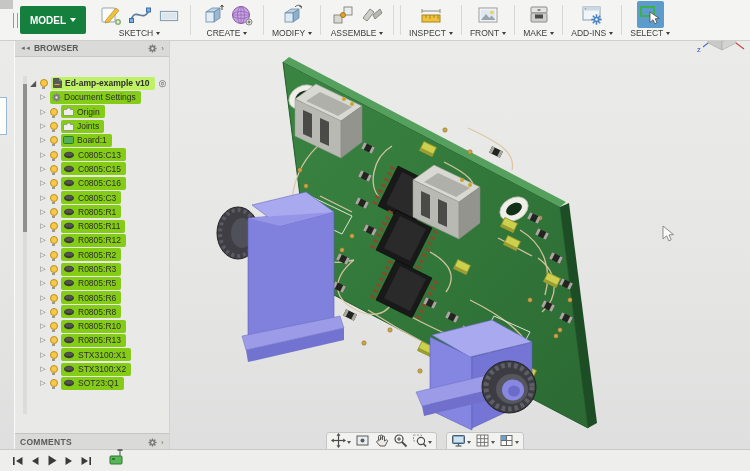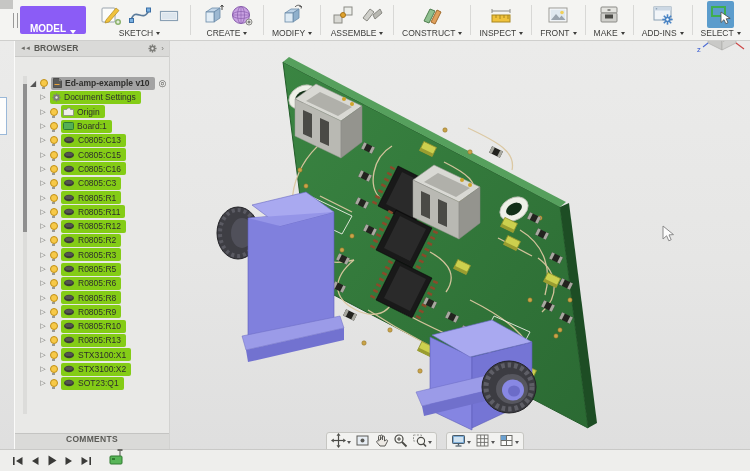--- a/index.html
+++ b/index.html
@@ -6,23 +6,23 @@
   .app{position:relative;width:750px;height:471px;overflow:hidden;
        background:linear-gradient(180deg,#ecECeb 0%,#e6e6e5 55%,#dedede 100%);
        font-family:"Liberation Sans",sans-serif;-webkit-font-smoothing:antialiased;}
 
   
   .toolbar{position:absolute;left:0;top:0;right:0;height:40px;background:#f4f4f2;
            border-bottom:1px solid #cfcfcd;z-index:20;}
   .corner-chip{position:absolute;left:0;top:0;width:13px;height:9px;background:#c6c6c4;}
   .model-grip{position:absolute;left:13px;top:13px;width:3px;height:15px;
               border-left:1px solid #999;border-right:1px solid #999;}
-  .model-btn{position:absolute;left:20px;top:6px;width:66px;height:28px;background:#8b5cf6;
+  .model-btn{position:absolute;left:20px;top:6px;width:66px;height:28px;background:#15803d;
              border-radius:2px;color:#fff;font-weight:bold;font-size:10px;
-             display:flex;align-items:flex-end;justify-content:center;gap:4px;cursor:default;}
+             display:flex;align-items:center;justify-content:center;gap:4px;cursor:default;}
   .tb-groups{position:absolute;left:92px;top:0;height:40px;display:flex;align-items:stretch;}
   .tb-sep{width:1px;background:#d8d8d6;margin:5px 3px;}
   .tb-group{display:flex;flex-direction:column;align-items:center;padding:1px 5px 1px;}
   .tb-icons{flex:1;display:flex;align-items:center;gap:2px;}
   .tb-btn{width:27px;height:27px;display:flex;align-items:center;justify-content:center;border-radius:2px;}
   .tb-btn.hl{background:#5b9ccc;}
   .tb-label{font-size:8.5px;color:#3c3c3a;display:flex;align-items:center;gap:3px;padding-bottom:2px;white-space:nowrap;}
   .caret-down{width:0;height:0;border-left:3px solid transparent;border-right:3px solid transparent;
               border-top:4px solid currentColor;display:inline-block;}
   .caret-sm{border-left-width:2.5px;border-right-width:2.5px;border-top-width:3.5px;}
@@ -31,39 +31,39 @@
   .gutter-tab{position:absolute;left:0;top:97px;width:6px;height:36px;background:#fdfdfc;
               border:1px solid #9ab8d8;border-left:none;z-index:6;}
 
   
   .browser{position:absolute;left:14px;top:40px;width:154px;bottom:21px;background:#e9e9e7;
            border-left:1px solid #fbfbfa;border-right:1px solid #d2d2d0;z-index:15;
            display:flex;flex-direction:column;gap:16px;}
   .b-header,.b-comments{height:16px;background:#dadad8;display:flex;align-items:center;
            font-size:8.5px;font-weight:bold;color:#5a5a56;padding:0 5px;gap:4px;flex:0 0 auto;}
   .b-header{border-bottom:1px solid #c8c8c6;}
-  .b-comments{border-top:1px solid #c4c4c2;letter-spacing:.3px;flex-direction:column;}
+  .b-comments{border-top:1px solid #c4c4c2;letter-spacing:.3px;}
   .b-collapse{font-size:6px;color:#6a6a66;letter-spacing:-1px;}
   .b-spacer{flex:1;}
   .b-chev{color:#7a7a76;font-size:8px;font-weight:normal;}
   .b-tree{flex:1;position:relative;padding-top:3px;overflow:hidden;}
   .b-scrolltrack{position:absolute;left:8px;top:3px;bottom:3px;width:4px;background:#dcdcda;}
   .b-scrollthumb{position:absolute;left:0;top:8px;height:148px;width:4px;background:#8f8f8f;}
   .trow{height:14.3px;display:flex;align-items:center;gap:3px;padding-left:24px;
         font-size:8.5px;color:#2e2e2c;white-space:nowrap;}
   .trow-root{padding-left:14px;}
   .trow-root .t-label{font-weight:bold;}
   .t-arrow{color:#6a6a66;font-size:7px;width:8px;text-align:center;flex:0 0 auto;}
   .trow-root .t-arrow{font-size:8px;color:#555;}
   .t-bulb{width:6px;height:6px;border-radius:50%;background:#f7c948;border:1px solid #c09018;
           position:relative;flex:0 0 auto;}
   .t-bulb:after{content:"";position:absolute;left:1px;bottom:-3px;width:3px;height:2px;background:#9a9a94;}
   .t-chip{display:flex;align-items:center;gap:3px;background:#84cc16;border-radius:2px;
           padding:1px 5px 1px 2px;height:11px;}
-  .trow-root .t-chip{background:#a3a3a3;}
+  .trow-root .t-chip{background:#bef264;}
   .t-icon{display:flex;align-items:center;flex:0 0 auto;}
   .t-extra{color:#5a5a56;font-size:9px;margin-left:1px;}
 
   
   .timeline{position:absolute;left:0;right:0;bottom:0;height:21px;background:#eeeeec;
             border-top:1px solid #c9c9c7;z-index:18;display:flex;align-items:center;
             padding-left:11px;gap:3px;}
   .tl-btn{width:14px;height:14px;display:flex;align-items:center;justify-content:center;}
   .tl-marker{margin-left:12px;margin-top:-4px;}
 
@@ -373,34 +373,20 @@
                 <path d="M13 12l7-6 2 4-7 6z" fill="#b8b8b2" stroke="#8a8a84"></path>
               </svg>
             </div>
           </div>
           <div class="tb-label">
             <span>ASSEMBLE</span>
             <span class="caret-down caret-sm"></span>
           </div>
         </div>
         <div class="tb-sep"></div>
-        <div class="tb-group">
-          <div class="tb-icons">
-            <div class="tb-btn">
-              <svg width="24" height="24">
-                <path d="M4 18L10 6l5 2-6 12z" fill="#8fc08f" stroke="#4e7d4e"></path>
-                <path d="M11 19l6-12 4 2-6 12z" fill="#e0a05c" stroke="#a06a2c"></path>
-              </svg>
-            </div>
-          </div>
-          <div class="tb-label">
-            <span>CONSTRUCT</span>
-            <span class="caret-down caret-sm"></span>
-          </div>
-        </div>
         <div class="tb-sep"></div>
         <div class="tb-group">
           <div class="tb-icons">
             <div class="tb-btn">
               <svg width="24" height="24">
                 <path d="M3 8h18" stroke="#8a8a86" stroke-width="1"></path>
                 <path d="M3 6v4M21 6v4" stroke="#8a8a86" stroke-width="1"></path>
                 <rect x="3" y="12" width="18" height="7" fill="#f0c23c" stroke="#a8861e"></rect>
                 <path d="M7 12v3M11 12v4M15 12v3M19 12v4" stroke="#a8861e" stroke-width="1"></path>
               </svg>
@@ -556,20 +542,32 @@
                 </svg>
               </span>
               <span class="t-label">Origin</span>
             </span>
           </div>
           <div class="trow">
             <span class="t-arrow">▷</span>
             <span class="t-bulb"></span>
             <span class="t-chip">
               <span class="t-icon">
+                <svg width="11" height="9">
+                  <path d="M0.5 8.5v-6h3.2l1-1.5h2.8v1.5h3v6z" fill="#efefe9" stroke="#8a8a84" stroke-width="0.8"></path>
+                </svg>
+              </span>
+              <span class="t-label">Joints</span>
+            </span>
+          </div>
+          <div class="trow">
+            <span class="t-arrow">▷</span>
+            <span class="t-bulb"></span>
+            <span class="t-chip">
+              <span class="t-icon">
                 <svg width="11" height="8">
                   <rect x="0.5" y="0.5" width="10" height="7" rx="1" fill="#55b055" stroke="#2e7d32"></rect>
                 </svg>
               </span>
               <span class="t-label">Board:1</span>
             </span>
           </div>
           <div class="trow">
             <span class="t-arrow">▷</span>
             <span class="t-bulb"></span>
@@ -717,33 +715,20 @@
             <span class="t-arrow">▷</span>
             <span class="t-bulb"></span>
             <span class="t-chip">
               <span class="t-icon">
                 <svg width="12" height="8">
                   <ellipse cx="6" cy="4" rx="5" ry="3.2" fill="#3c3c38"></ellipse>
                   <ellipse cx="6" cy="3.2" rx="3.8" ry="1.9" fill="#55554f"></ellipse>
                 </svg>
               </span>
               <span class="t-label">R0805:R8</span>
-            </span>
-          </div>
-          <div class="trow">
-            <span class="t-arrow">▷</span>
-            <span class="t-bulb"></span>
-            <span class="t-chip">
-              <span class="t-icon">
-                <svg width="12" height="8">
-                  <ellipse cx="6" cy="4" rx="5" ry="3.2" fill="#3c3c38"></ellipse>
-                  <ellipse cx="6" cy="3.2" rx="3.8" ry="1.9" fill="#55554f"></ellipse>
-                </svg>
-              </span>
-              <span class="t-label">R0805:R9</span>
             </span>
           </div>
           <div class="trow">
             <span class="t-arrow">▷</span>
             <span class="t-bulb"></span>
             <span class="t-chip">
               <span class="t-icon">
                 <svg width="12" height="8">
                   <ellipse cx="6" cy="4" rx="5" ry="3.2" fill="#3c3c38"></ellipse>
                   <ellipse cx="6" cy="3.2" rx="3.8" ry="1.9" fill="#55554f"></ellipse>

